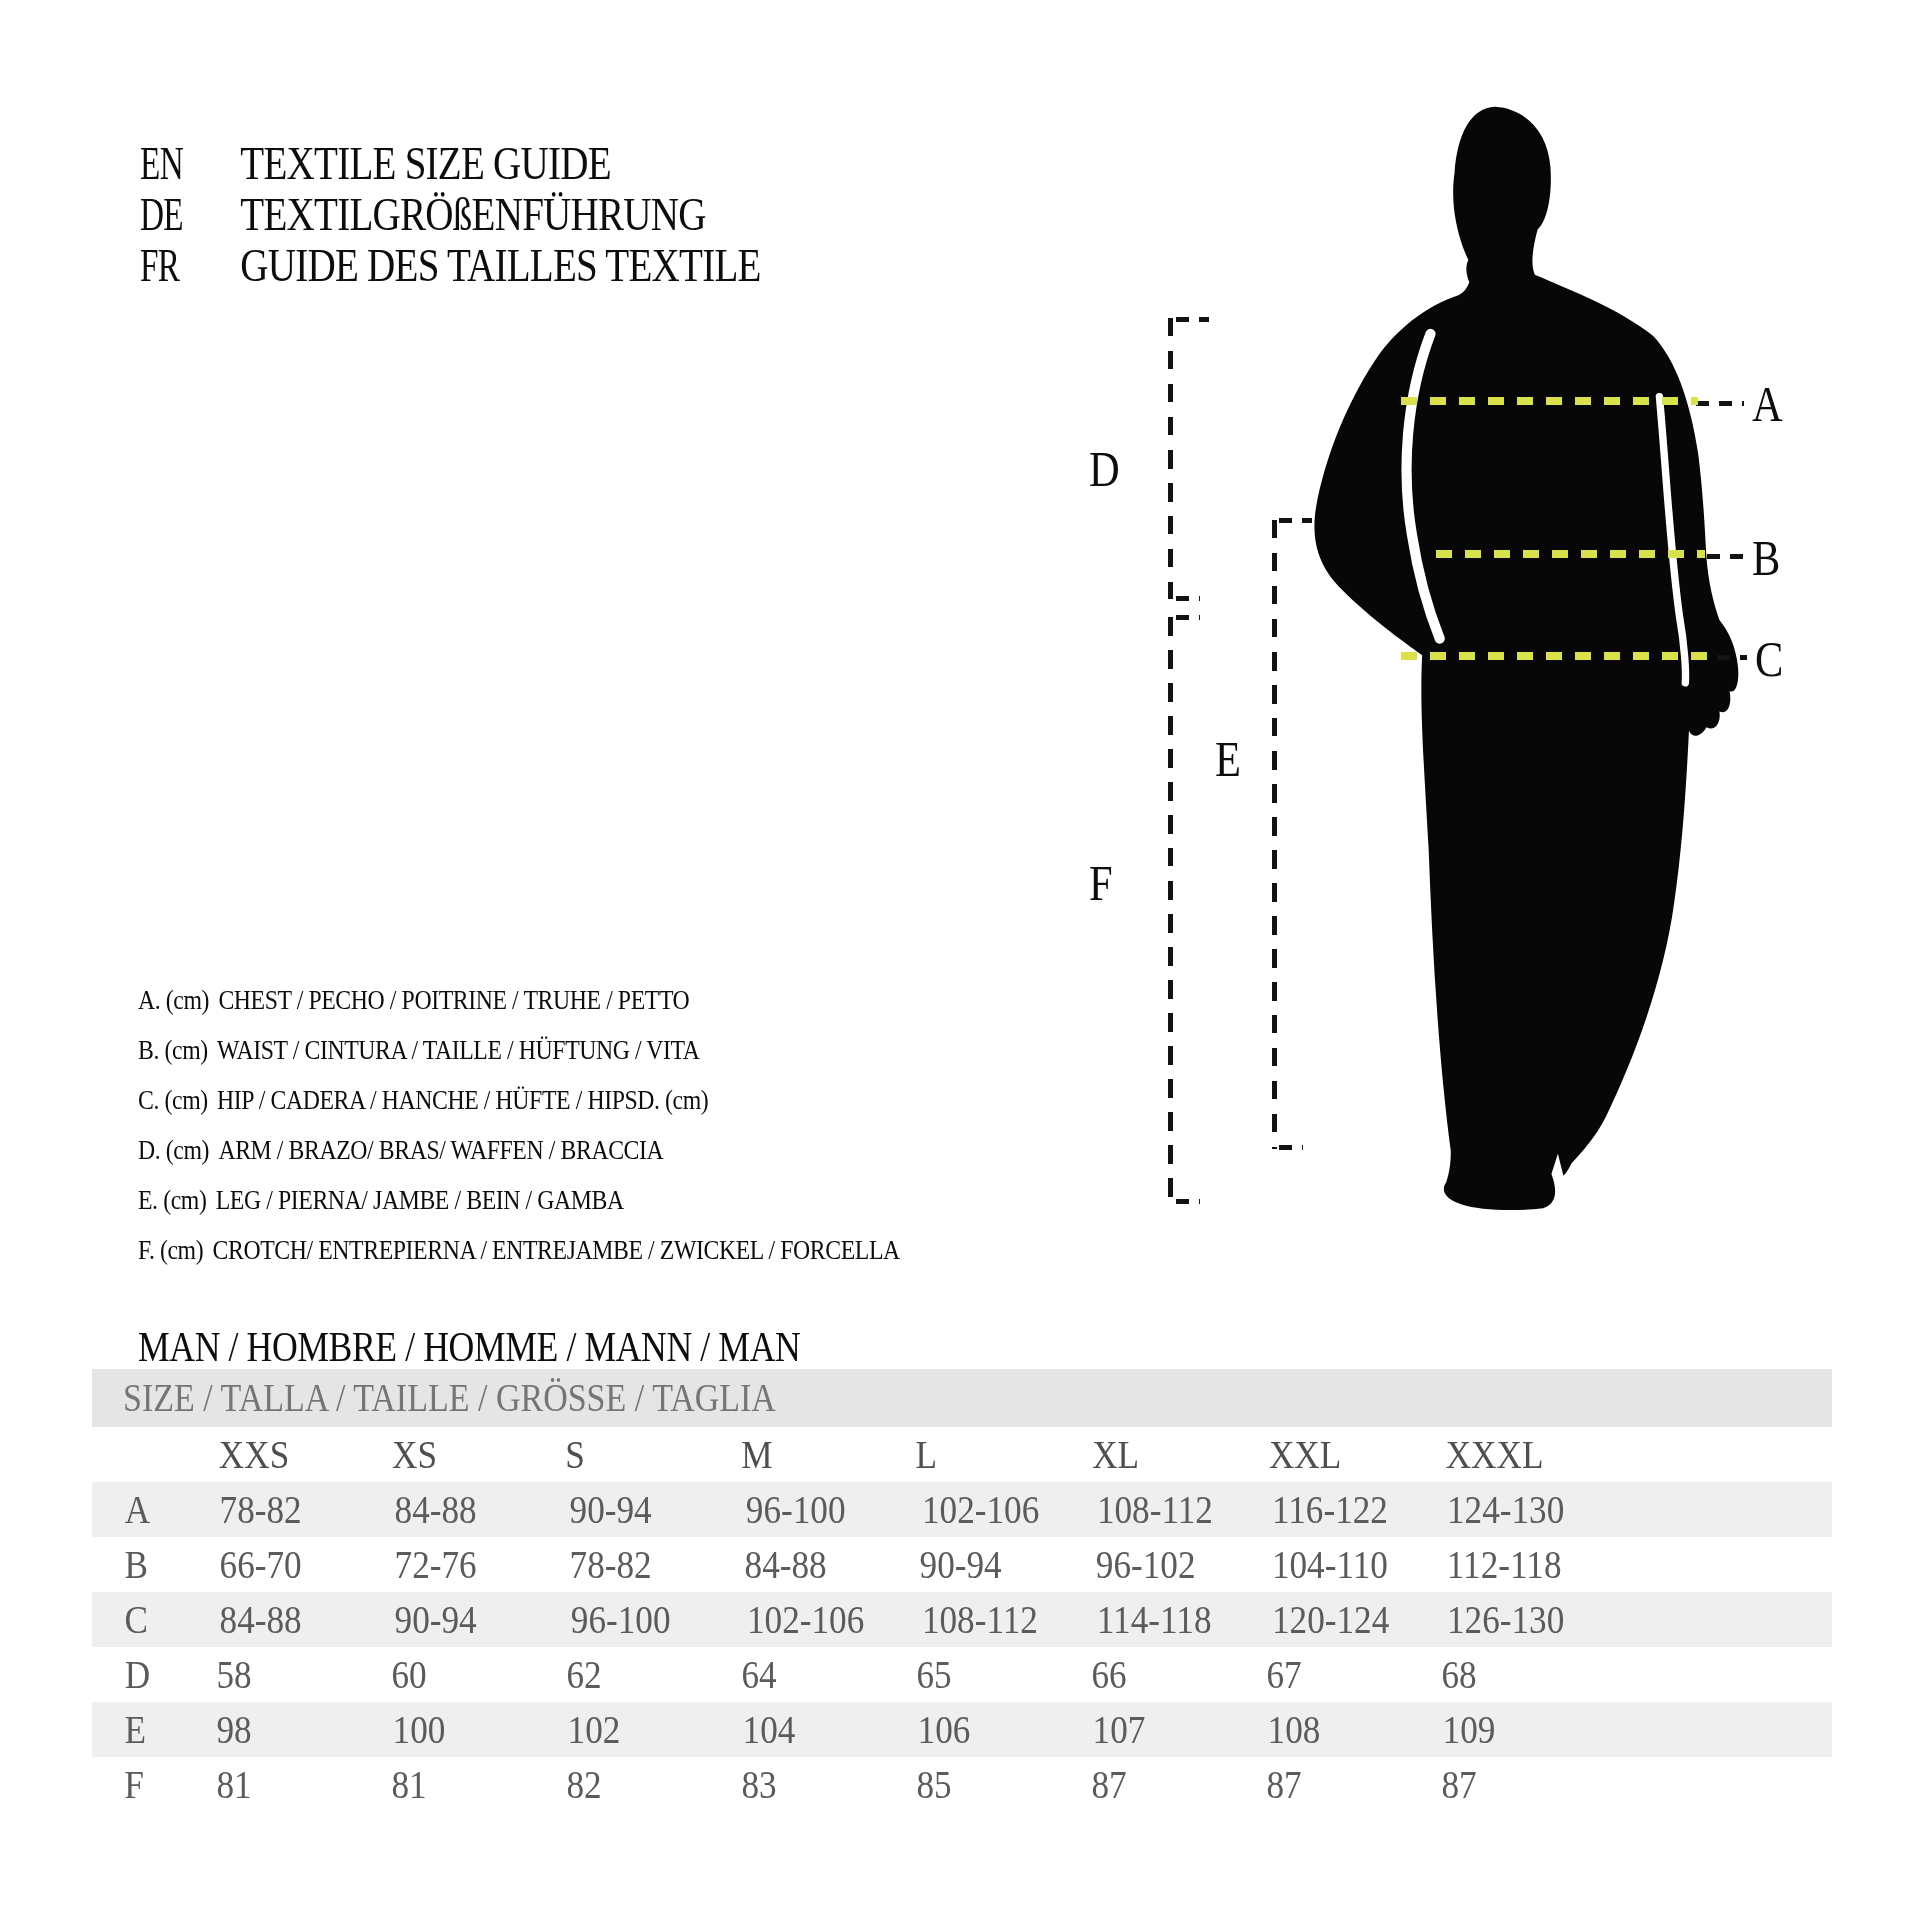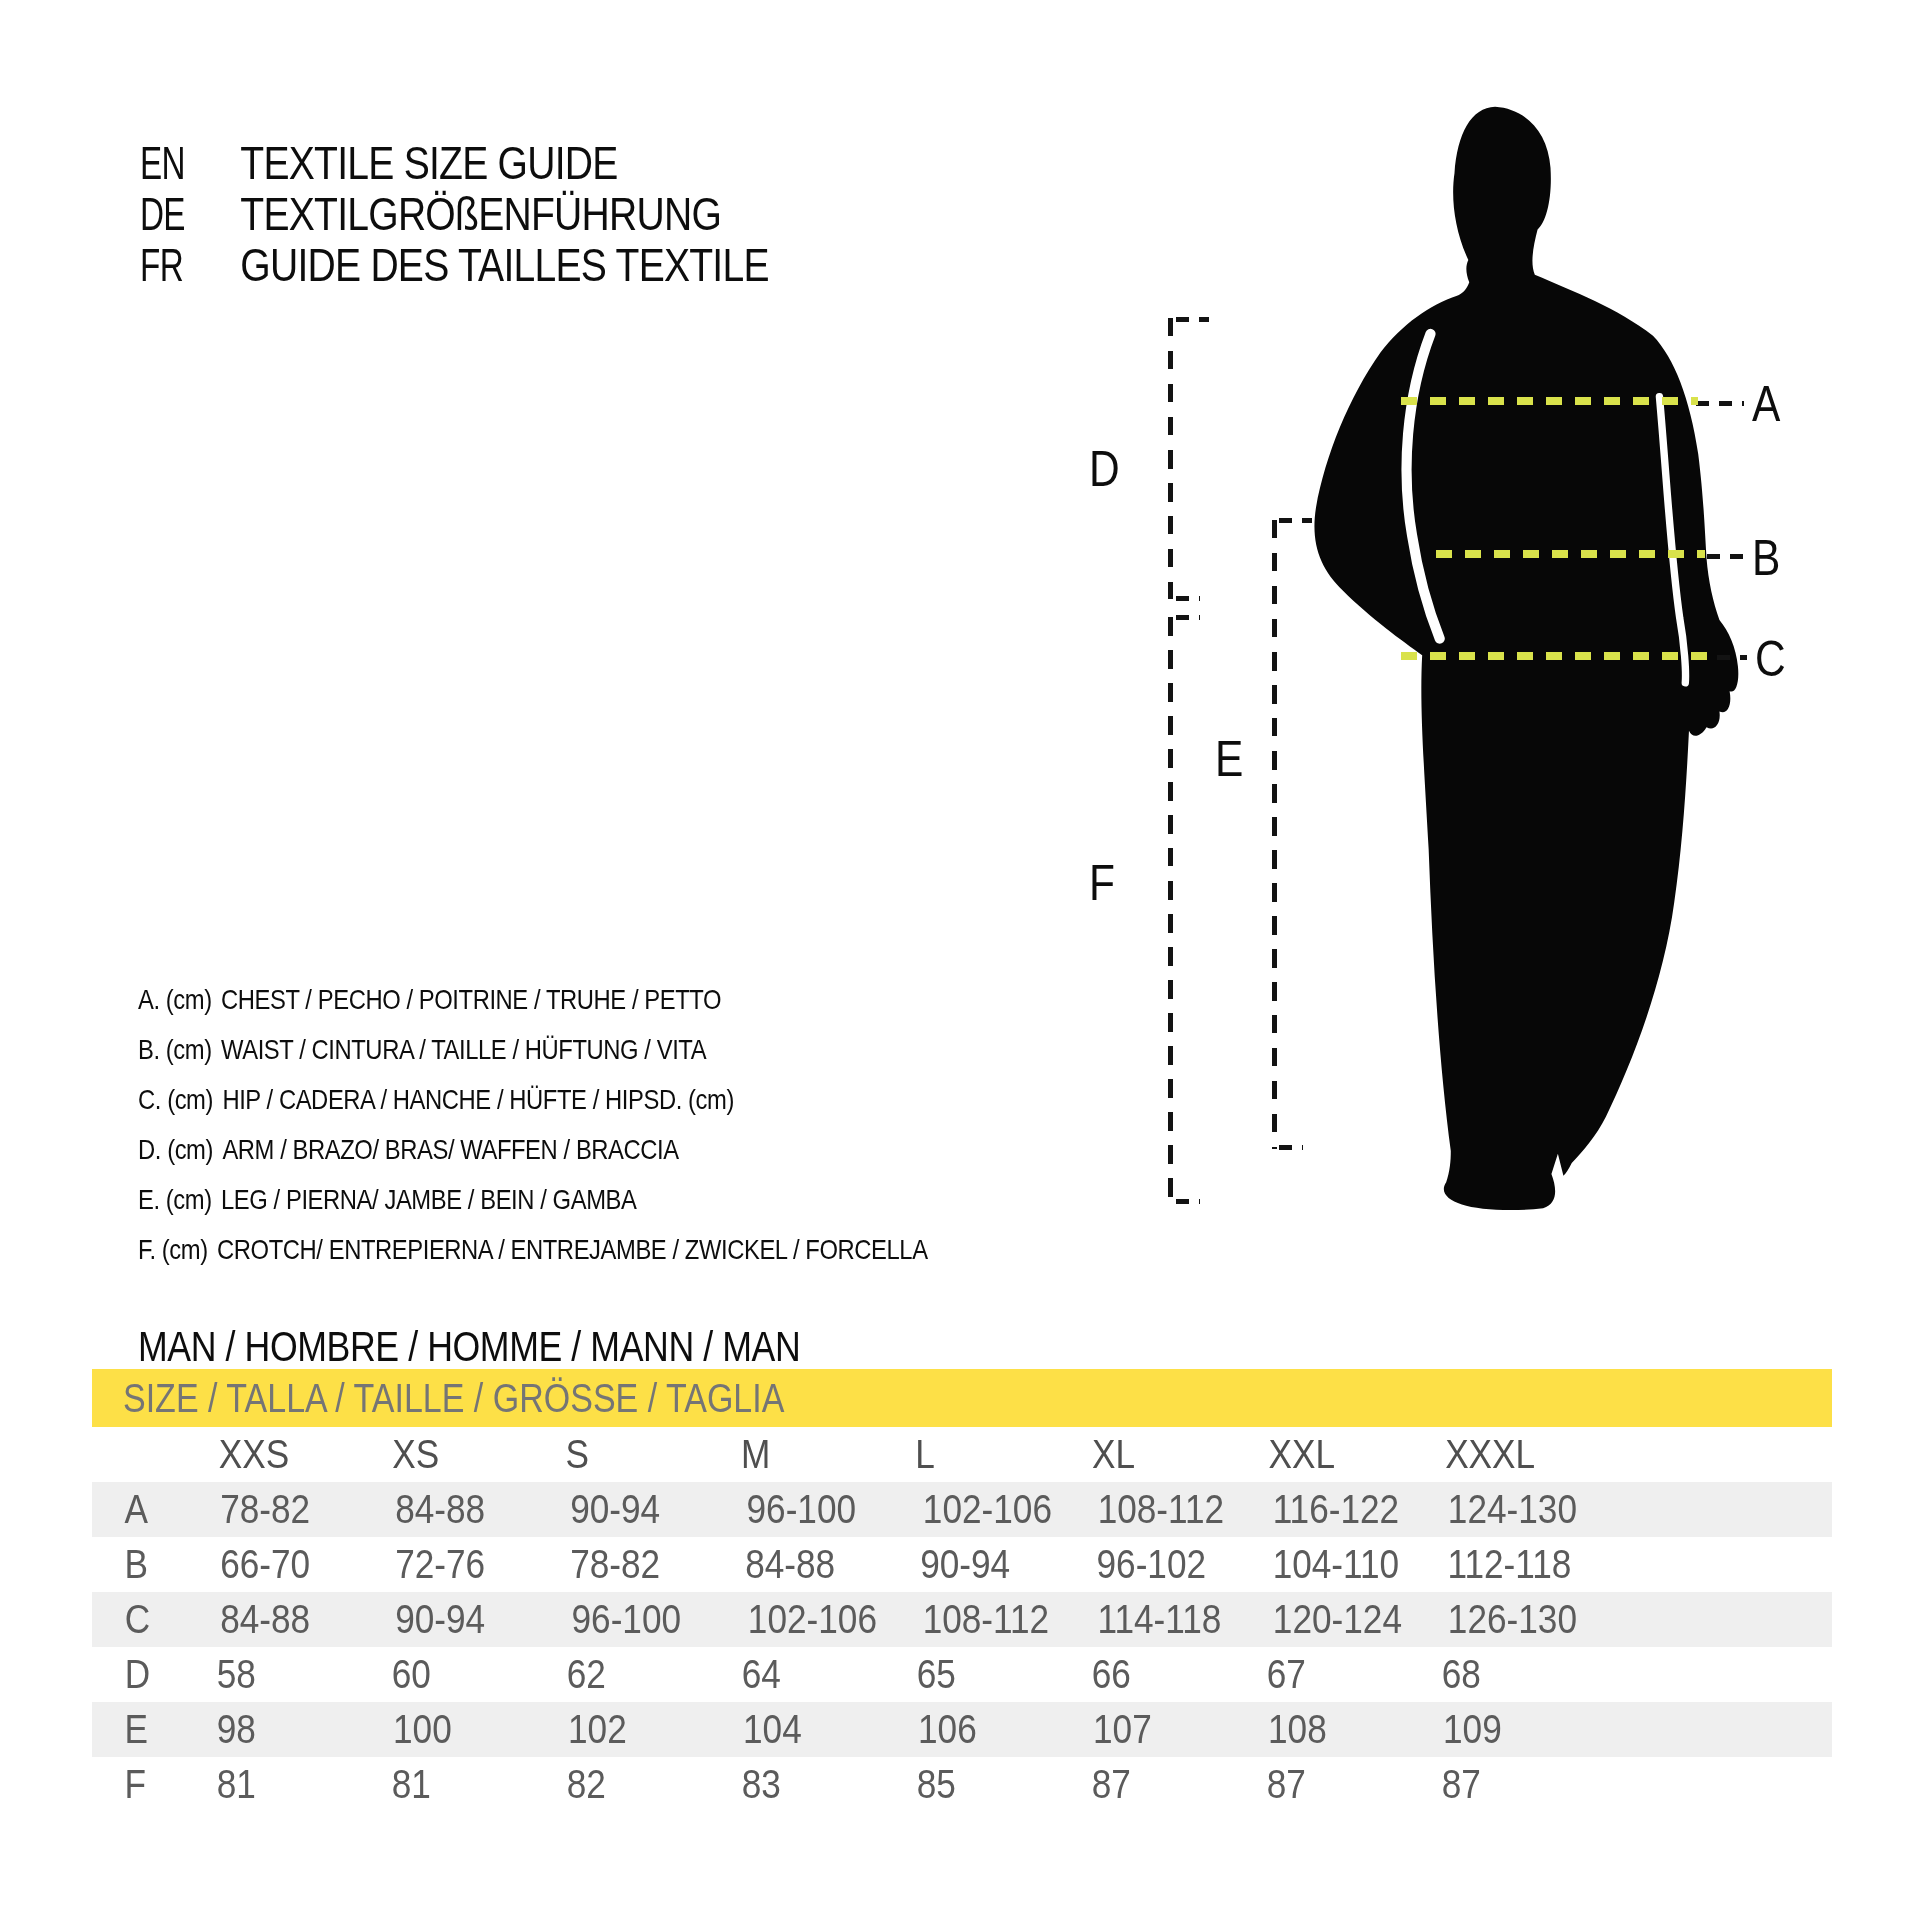--- a/index.html
+++ b/index.html
@@ -1,17 +1,17 @@
 <!DOCTYPE html>
 <html style="font-size:14.8px"><head>
 <meta charset="utf-8">
 <style>
   html,body{margin:0;padding:0;background:#ffffff;}
   .canvas{position:relative;width:1923px;height:1923px;background:#ffffff;overflow:hidden;
-          font-family:Liberation Sans, sans-serif;color:#0d0d0d;}
+          font-family:Liberation Serif, serif;color:#0d0d0d;}
 
   .cond{display:inline-block;transform:scaleX(0.85);transform-origin:0 50%;white-space:nowrap;}
   .condc{display:inline-block;transform:scaleX(0.88);transform-origin:50% 50%;white-space:nowrap;}
 
   
   .title-block{position:absolute;left:140px;top:138px;}
   .title-row{height:51px;line-height:51px;font-size:46px;letter-spacing:-0.9px;}
   .title-row .lang{display:inline-block;width:118px;transform:scaleX(0.85);transform-origin:0 50%;}
 
   
@@ -24,21 +24,21 @@
 
   
   .figure-svg{position:absolute;left:1292px;top:92px;width:517px;height:1154px;}
   .vdash{position:absolute;width:4.6px;background:repeating-linear-gradient(180deg,#131313 0 18.5px,transparent 18.5px 33px);}
   .hdash{position:absolute;height:4.6px;background:repeating-linear-gradient(90deg,#131313 0 13px,transparent 13px 23px);}
   .yline{position:absolute;height:8.3px;background:repeating-linear-gradient(90deg,#d9e24b 0 15.7px,transparent 15.7px 29px);z-index:5;}
   .mlabel{position:absolute;font-size:50px;line-height:50px;letter-spacing:-0.9px;}
 
   
   .size-table{position:absolute;left:92px;top:1369px;width:1740px;}
-  .table-title{height:58px;line-height:58px;background:#fde047;color:#757575;
+  .table-title{height:58px;line-height:58px;background:#e5e5e5;color:#757575;
                font-size:40px;padding-left:31px;box-sizing:border-box;}
   .trow{display:grid;grid-template-columns:122px repeat(8,175px) 1fr;height:55px;line-height:55px;
         font-size:40px;color:#5b5b5b;}
   .trow.head{color:#4f4f4f;}
   .trow.stripe{background:#efefef;}
   .trow .rl{padding-left:31px;}
   .trow .c{text-align:left;}
 </style>
 </head>
 <body>

